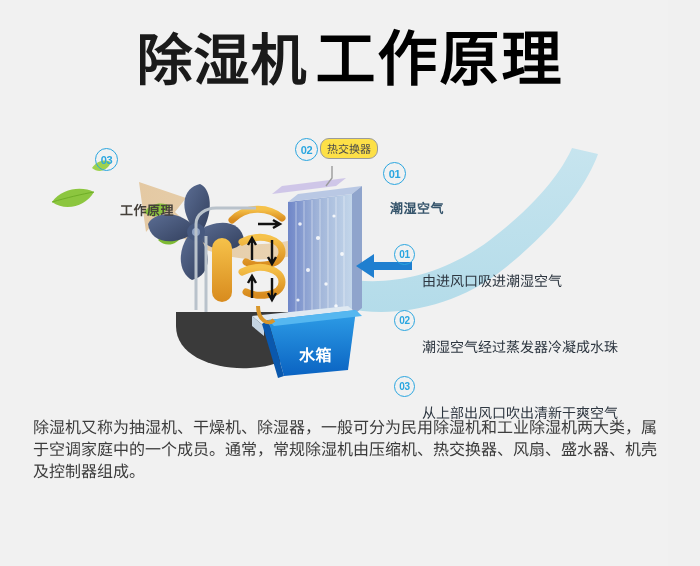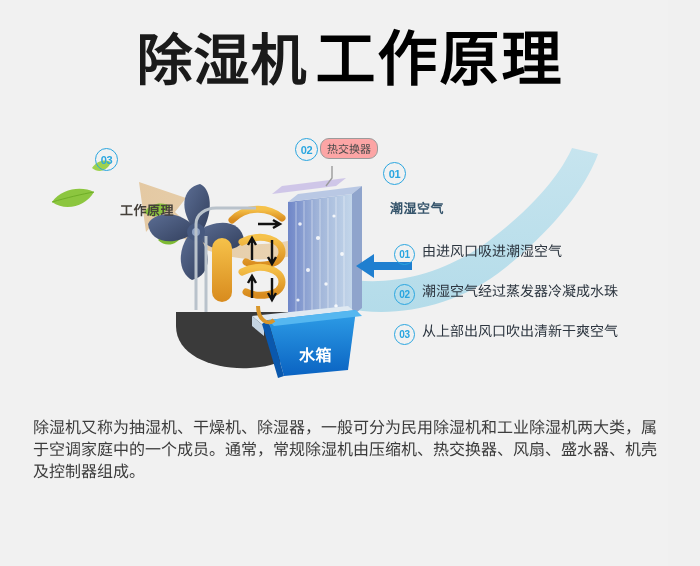--- a/index.html
+++ b/index.html
@@ -45,21 +45,21 @@
     display:flex;align-items:center;justify-content:center;
     letter-spacing:-0.4px;
   }
   .badge.b03{left:95px;top:28px;}
   .badge.b02{left:295px;top:18px;}
   .badge.b01{left:383px;top:42px;}
 
   .tag-box{
     position:absolute;left:320px;top:18px;
     border:1.4px solid #9b9b9b;border-radius:9px;
-    background:#fca5a5;color:#4a4a4a;
+    background:#fde047;color:#4a4a4a;
     font-size:11px;padding:1px 6px 2px 6px;
     white-space:nowrap;
   }
 
   .diag-label{
     position:absolute;
     font-size:13px;color:#3b3b4a;font-weight:600;
     white-space:nowrap;
     letter-spacing:0.5px;
   }
@@ -78,20 +78,21 @@
     flex:0 0 auto;
     width:19px;height:19px;border-radius:50%;
     border:1.5px solid #2aa6e0;color:#2aa6e0;
     font-size:10px;font-weight:700;
     display:flex;align-items:center;justify-content:center;
     margin-right:7px;margin-top:2px;letter-spacing:-0.4px;
   }
   .step-txt{
     font-size:14px;color:#2d3640;line-height:19px;
     font-weight:500;
+    margin-top:30px;
   }
 
   
   .overlay{
     position:absolute;left:0;top:268px;width:700px;
     text-align:center;
     z-index:40;
     pointer-events:none;
   }
   .overlay span{

